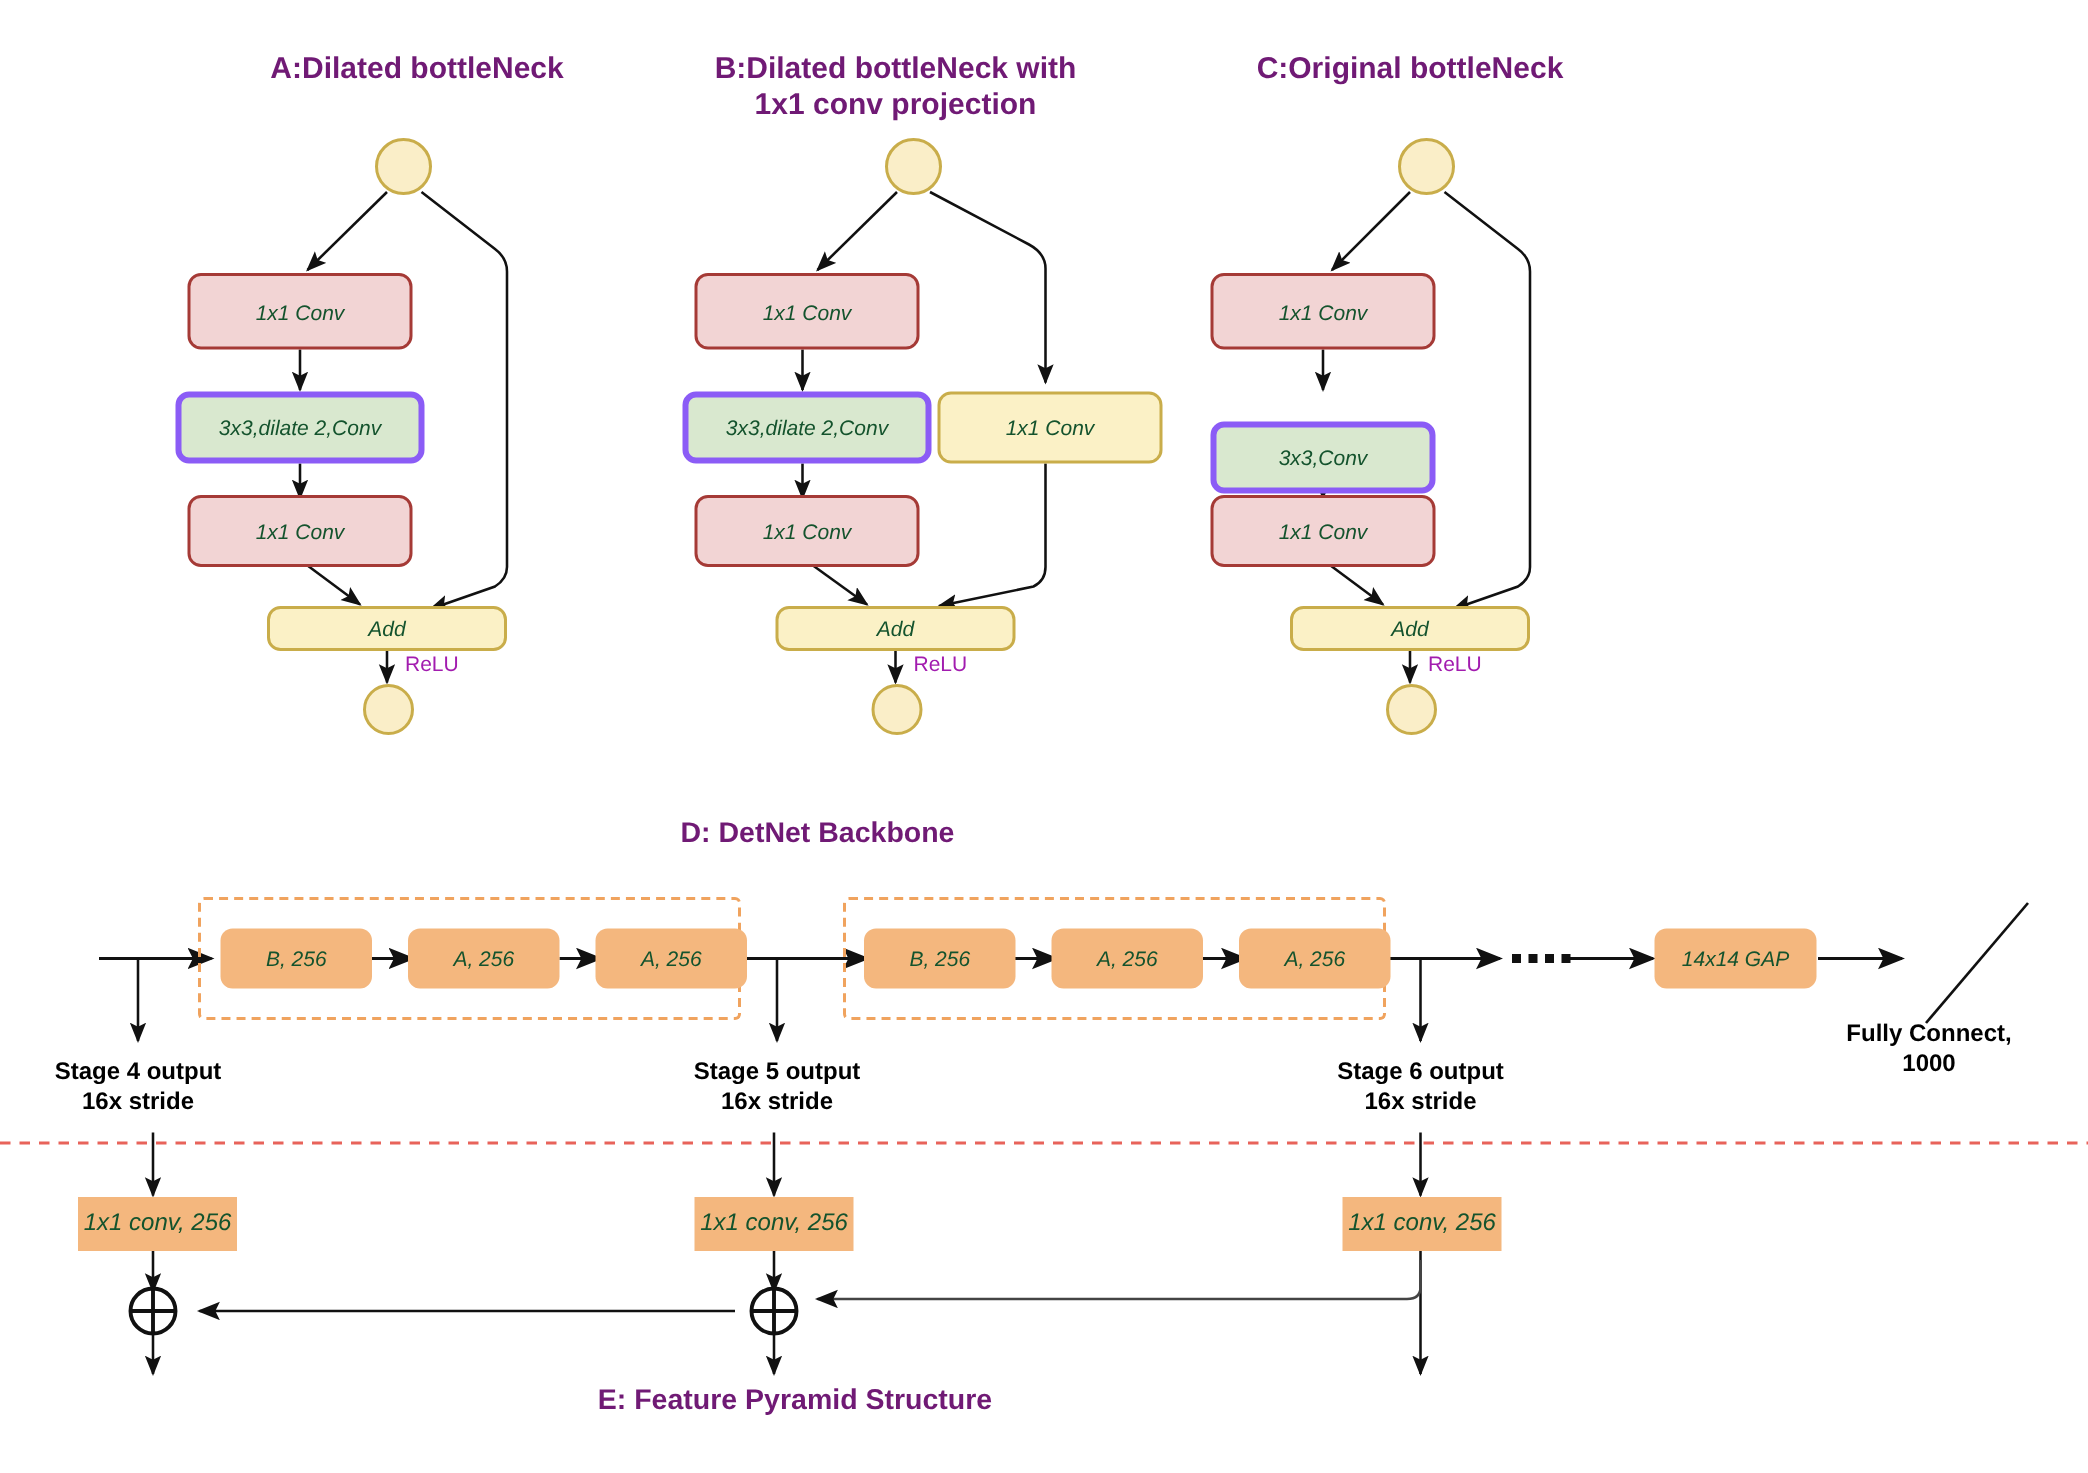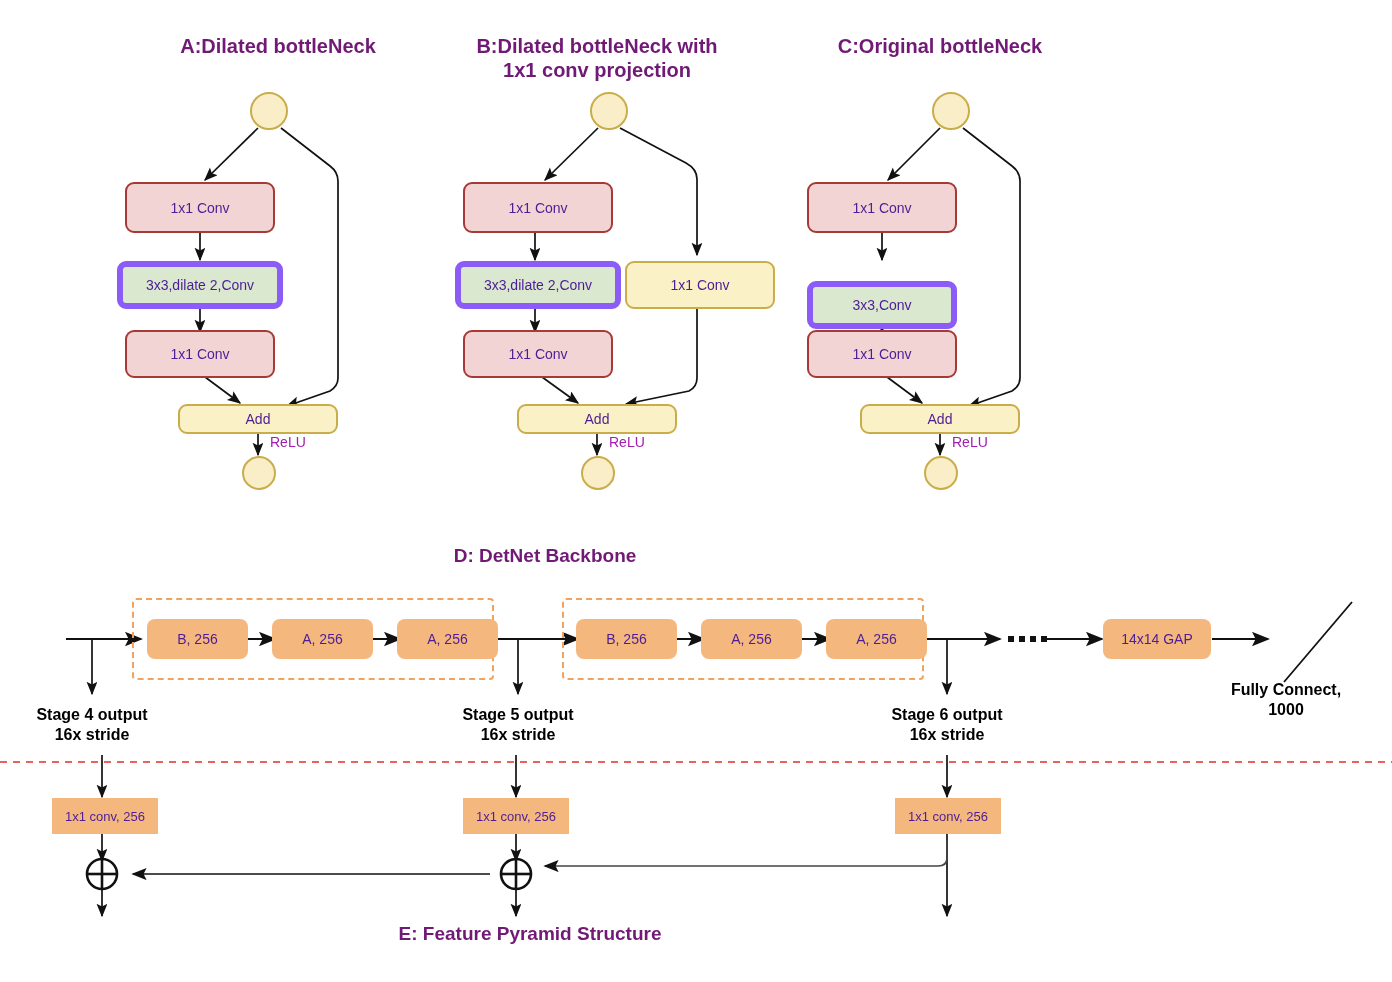--- a/index.html
+++ b/index.html
@@ -3,26 +3,26 @@
 <meta charset="utf-8">
 <style>
   html,body{margin:0;padding:0;background:#ffffff;}
   body{width:1392px;height:982px;position:relative;font-family:"Liberation Sans",sans-serif;overflow:hidden;}
   #stage{position:absolute;left:0;top:0;width:1392px;height:982px;}
   svg.layer{position:absolute;left:0;top:0;width:1392px;height:982px;overflow:visible;}
   .title{position:absolute;font-weight:bold;color:#701a75;text-align:center;line-height:1.22;}
   .t-block{font-size:20px;}
   .t-sec{font-size:19px;}
   .nodebox{position:absolute;display:flex;align-items:center;justify-content:center;
-           border-radius:9px;box-sizing:border-box;color:#4c1d95;}
+           border-radius:9px;box-sizing:border-box;color:#14532d;font-style:italic;}
   .nb-red{background:#f2d4d4;border:2px solid #a53a36;font-size:14px;}
-  .nb-green{background:#d9e8cf;border:6px solid #8b5cf6;font-size:14px;}
+  .nb-green{background:#d9e8cf;border:4px solid #8b5cf6;font-size:14px;}
   .nb-yellow{background:#fbf1c6;border:2px solid #c9ad4a;font-size:14px;}
   .nb-orange{background:#f4b77e;border:none;border-radius:8px;font-size:14px;}
-  .nb-orange-sm{background:#f4b77e;border:none;border-radius:0;font-size:13px;}
+  .nb-orange-sm{background:#f4b77e;border:none;border-radius:0;font-size:16px;}
   .circ{position:absolute;border-radius:50%;background:#faeec8;border:2.5px solid #c9ad4a;box-sizing:border-box;}
   .lbl{position:absolute;font-size:14px;color:#a21caf;}
   .lbl-bold{position:absolute;font-size:16px;font-weight:bold;color:#000;text-align:center;line-height:1.25;}
   .dashgroup{position:absolute;border:2.5px dashed #f0a35e;border-radius:4px;box-sizing:border-box;}
   .dots{position:absolute;display:flex;gap:5px;align-items:center;}
   .dots i{display:block;width:6px;height:6px;background:#111;}
 </style>
 </head>
 <body>
 

